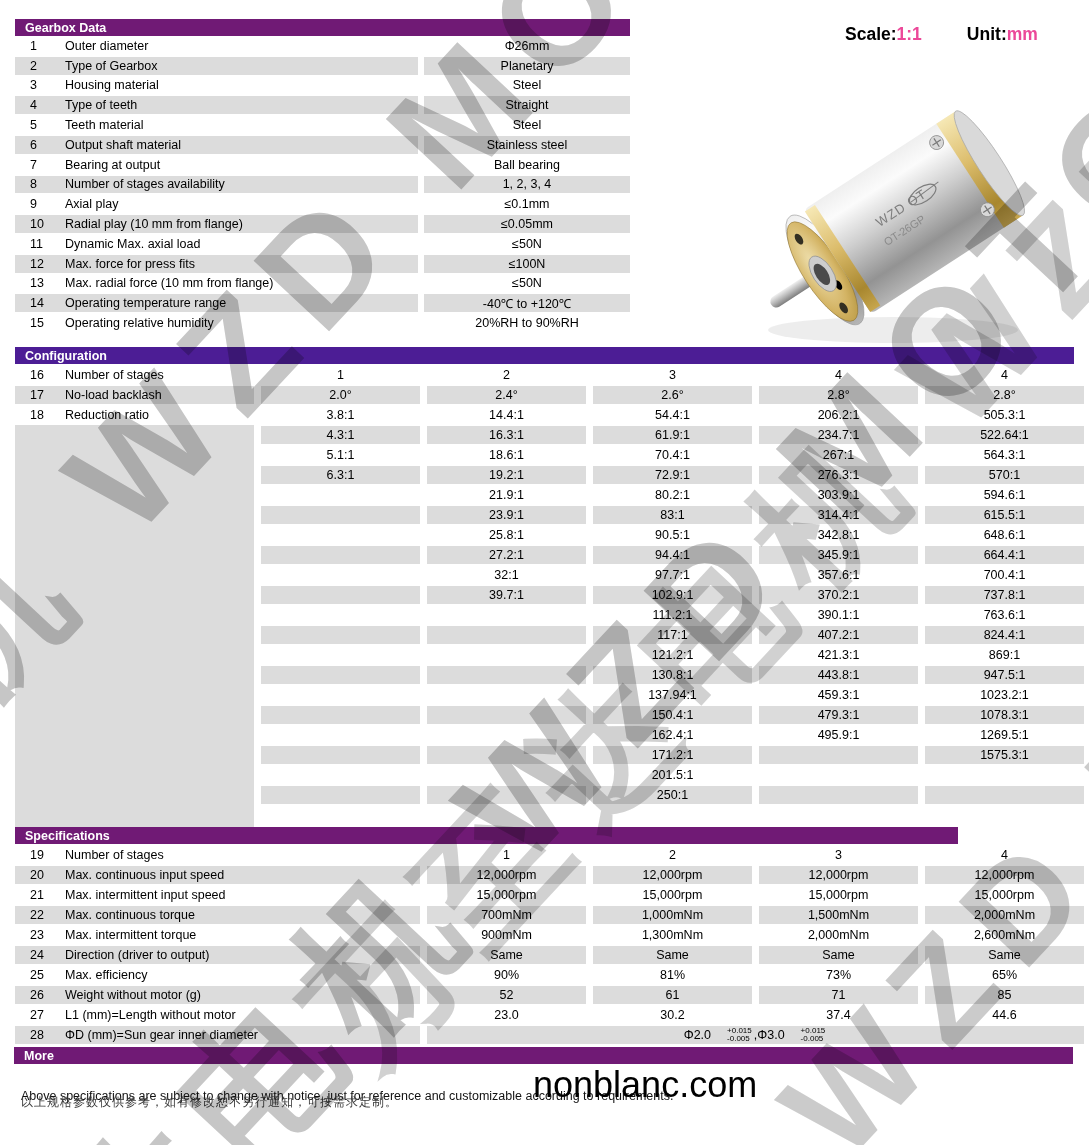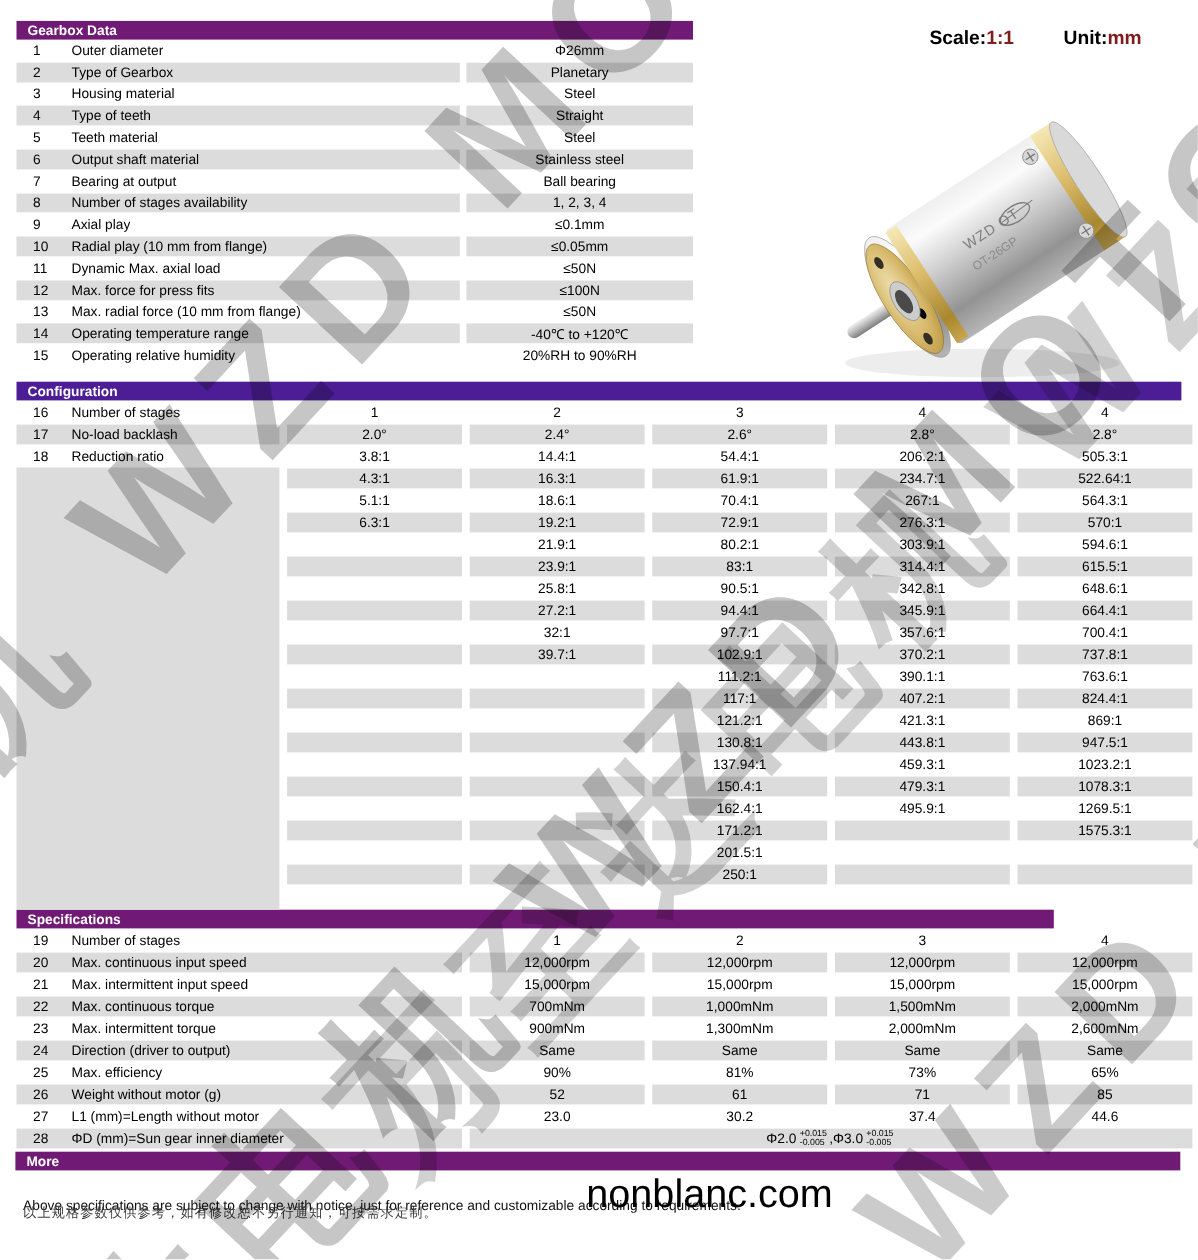--- a/index.html
+++ b/index.html
@@ -22,24 +22,24 @@
   .cfg-lab{left:0;width:239px;}
   .col{width:159px;justify-content:center;}
   .c0{left:246px}.c1{left:412px}.c2{left:578px}.c3{left:744px}.c4{left:910px}
   #cfg-labelblock{position:absolute;left:0;top:60px;width:239px;height:402px;background:#dcdcdc;}
   
   #spec-rows{position:absolute;left:15px;top:845px;width:1059px;}
   .spec-lab{left:0;width:405px;}
   .s0{left:412px}.s1{left:578px}.s2{left:744px}.s3{left:910px}
   .merged{left:412px;width:657px;justify-content:center;}
   .tolstack{display:inline-block;font-size:8px;line-height:8px;text-align:left;
-            vertical-align:-2px;margin-left:3px;margin-right:2px;}
+            vertical-align:-2px;margin-left:16px;margin-right:2px;}
   
   #scale-unit{position:absolute;top:24px;left:845px;font-size:17.5px;font-weight:bold;display:flex;gap:45px;}
-  #scale-unit .accent{color:#7f1d1d;}
+  #scale-unit .accent{color:#ec4899;}
   
   #note-en{position:absolute;left:21px;top:1069px;font-size:12.5px;color:#111;margin-top:20px;}
   #note-zh{position:absolute;left:21px;top:1094px;font-size:12px;color:#3a3a3a;letter-spacing:1px;}
   #brand{position:absolute;left:533px;top:1064px;font-size:36px;color:#000;}
   
   .wm{position:absolute;white-space:nowrap;font-weight:bold;color:#c6c6c6;letter-spacing:22px;
       transform:translate(-50%,-50%) rotate(-47deg);pointer-events:none;z-index:40;
       mix-blend-mode:multiply;}
   .wm1{left:170px;top:430px;font-size:150px;}
   .wm2{left:560px;top:760px;font-size:150px;}

